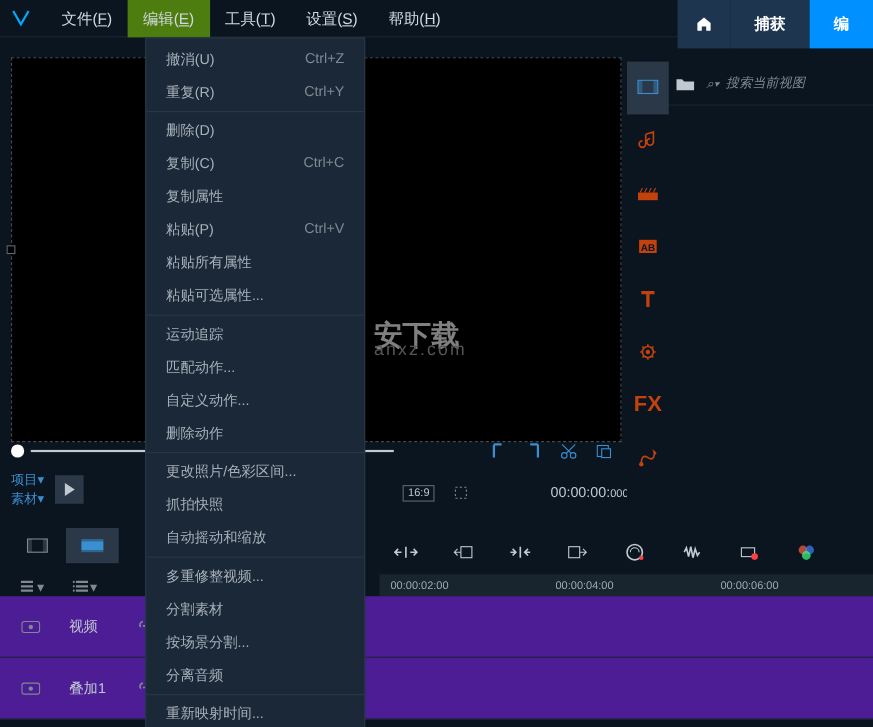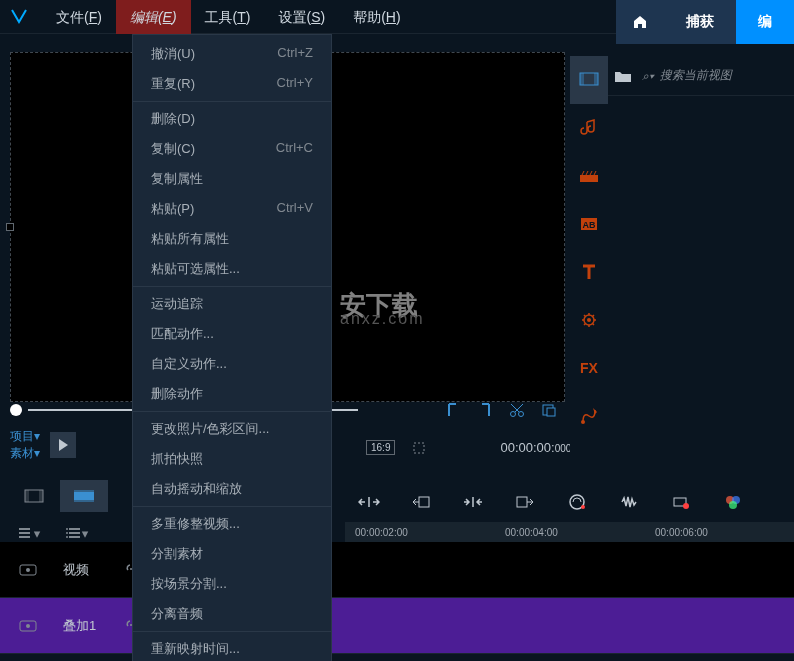--- a/index.html
+++ b/index.html
@@ -2,21 +2,21 @@
 <html><head>
 <meta charset="utf-8">
 <style>
 * { margin: 0; padding: 0; box-sizing: border-box; font-family: "Microsoft YaHei", Arial, sans-serif; }
 body { background: #0a1520; width: 794px; height: 661px; overflow: hidden; color: #c0c8d0; font-size: 13px; position: relative; }
 
 
 .menubar { height: 34px; background: #0a1520; display: flex; align-items: center; padding-left: 8px; border-bottom: 1px solid #1a2530; }
 .logo { width: 22px; height: 22px; margin-right: 12px; display: flex; align-items: center; justify-content: center; }
 .menu-item { padding: 0 14px; height: 34px; line-height: 34px; cursor: pointer; font-size: 14px; color: #d0d8e0; }
-.menu-item.active { background: #7f1d1d; font-style: italic; }
+.menu-item.active { background: #4d7c0f; }
 .menu-item .hotkey { text-decoration: underline; }
 
 
 .top-tabs { position: absolute; top: 0; right: 0; display: flex; height: 44px; }
 .top-tab { height: 44px; padding: 0 22px; display: flex; align-items: center; justify-content: center; background: #1e3550; font-size: 14px; font-weight: bold; color: #fff; }
 .top-tab.home { padding: 0 16px; }
 .top-tab.active { background: #0090ff; }
 
 
 .dropdown { position: absolute; top: 34px; left: 132px; width: 200px; background: #1a2838; z-index: 100; border: 1px solid #2a3848; padding: 4px 0; }
@@ -69,21 +69,21 @@
 .tl-toolbar { position: absolute; top: 488px; left: 355px; display: flex; gap: 24px; }
 .tl-btn { width: 28px; height: 28px; display: flex; align-items: center; justify-content: center; cursor: pointer; color: #c0c8d0; }
 
 
 .tl-ruler { position: absolute; top: 522px; left: 345px; right: 0; height: 20px; background: #18242e; display: flex; align-items: center; font-size: 10px; color: #a0a8b0; }
 .tl-tick { position: absolute; }
 
 
 .tl-tracks { position: absolute; top: 542px; left: 0; right: 0; }
 .track { height: 56px; border-bottom: 1px solid #1a2530; display: flex; align-items: center; background: #4c1d95; }
-.track.odd { background: #000000; }
+.track.odd { background: #4c1d95; }
 .track-head { width: 55px; height: 100%; display: flex; align-items: center; justify-content: center; color: #808890; }
 .track-label { width: 70px; padding: 4px 8px; color: #c0c8d0; font-size: 13px; }
 .track-icons { display: flex; gap: 8px; color: #808890; }
 
 
 .util-bar { position: absolute; top: 522px; left: 10px; display: flex; gap: 10px; }
 .util-btn { width: 38px; height: 22px; display: flex; align-items: center; justify-content: center; color: #808890; cursor: pointer; }
 
 
 .right-bar { position: absolute; top: 56px; right: 0; width: 224px; height: 400px; background: #0a1520; }
@@ -375,21 +375,21 @@
       </svg>
     </div>
   <div class="rb-icon">
       <svg width="18" height="18">
         <circle cx="9" cy="9" r="5" stroke="currentColor" fill="none" stroke-width="1.5"></circle>
         <circle cx="9" cy="9" r="2" fill="currentColor"></circle>
         <path d="M9 2 L9 4 M9 14 L9 16 M2 9 L4 9 M14 9 L16 9 M4 4 L5.5 5.5 M14 4 L12.5 5.5 M4 14 L5.5 12.5 M14 14 L12.5 12.5" stroke="currentColor" stroke-width="1.5"></path>
       </svg>
     </div>
   <div class="rb-icon">
-      <span style="font-weight:bold;font-size:14px">FX</span>
+      <span style="font-weight:bold;font-size:20px">FX</span>
     </div>
   <div class="rb-icon">
       <svg width="18" height="18">
         <path d="M3 15 Q3 5 9 9 Q15 13 15 3" stroke="currentColor" fill="none" stroke-width="1.5"></path>
         <circle cx="3" cy="15" r="2" fill="currentColor"></circle>
         <path d="M13 1 L17 5 L15 7 Z" fill="currentColor"></path>
       </svg>
     </div>
 </div>
 

